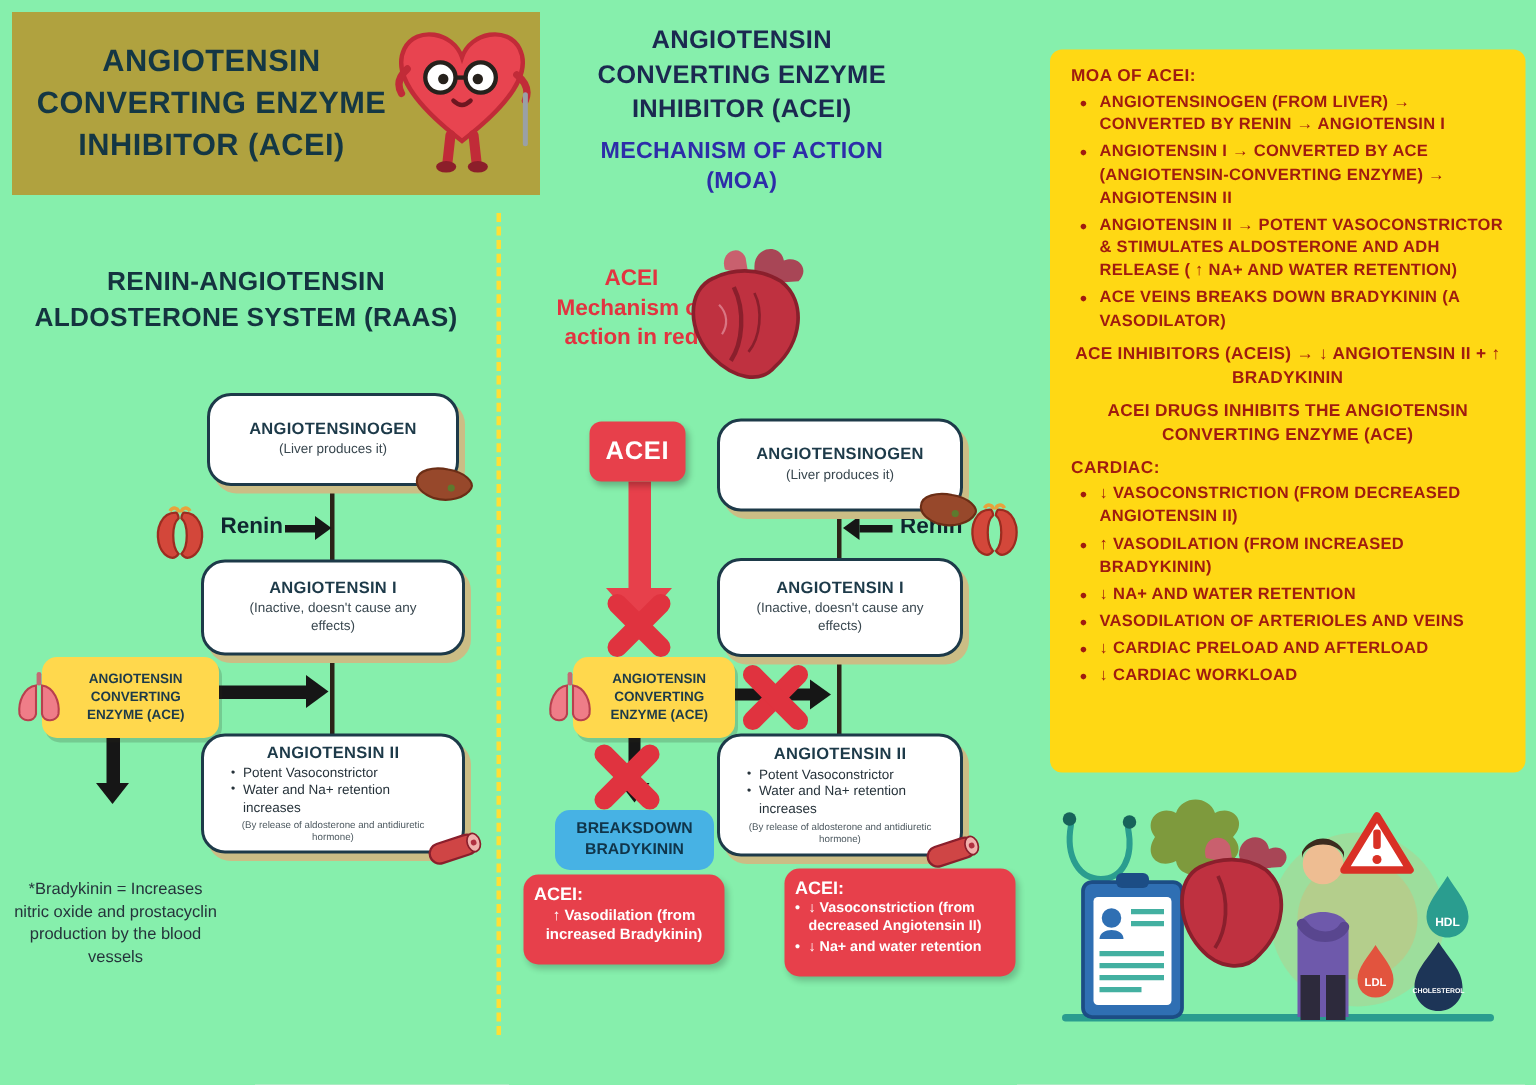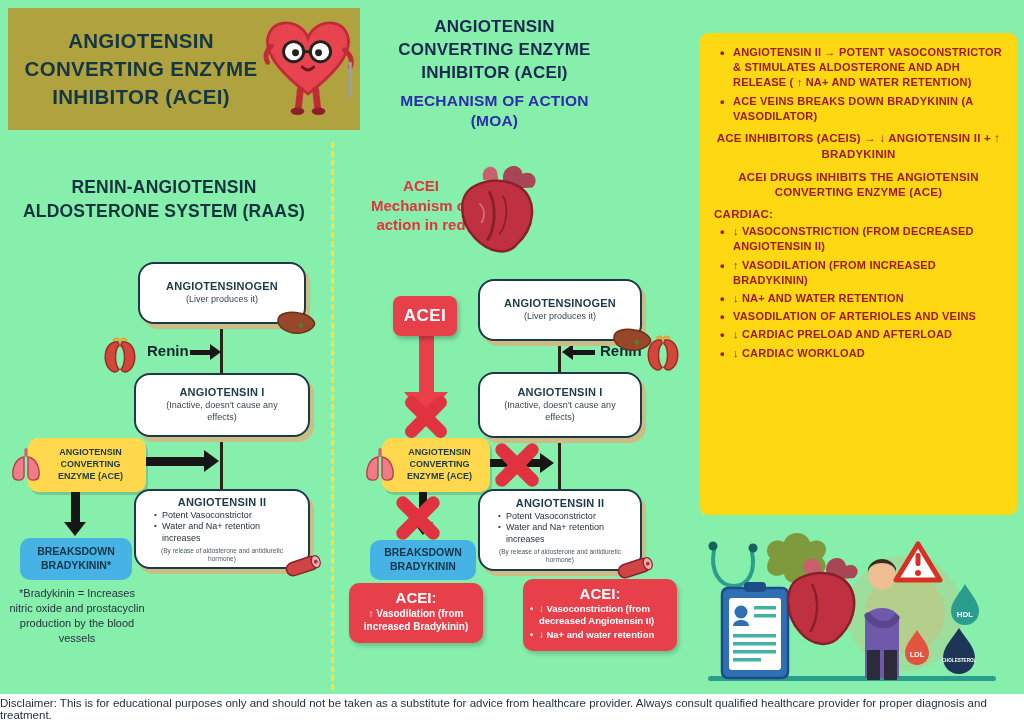--- a/index.html
+++ b/index.html
@@ -47,21 +47,21 @@
   .acei-chip { position:absolute; background:#e7404b; border-radius:8px; color:#fff; font-weight:bold; font-size:17px; display:flex; align-items:center; justify-content:center; z-index:5; box-shadow:2px 3px 4px rgba(0,0,0,.25); letter-spacing:.5px; }
 
   .red-bar { position:absolute; background:#e7404b; z-index:4; }
 
   .xmark { position:absolute; z-index:6; }
   .xmark::before, .xmark::after { content:""; position:absolute; left:50%; top:0; width:13px; height:100%; background:#e0333f; border-radius:7px; }
   .xmark::before { transform:translateX(-50%) rotate(45deg); }
   .xmark::after  { transform:translateX(-50%) rotate(-45deg); }
 
   .result-box { position:absolute; background:#e7404b; border-radius:10px; color:#fff; z-index:4; padding:6px 7px 5px; box-shadow:2px 3px 4px rgba(0,0,0,.2); }
-  .rb-title { text-align:center; font-weight:bold; font-size:15px; margin-bottom:1px; }
+  .rb-title { text-align:left; font-weight:bold; font-size:12px; margin-bottom:1px; }
   .rb-text { text-align:center; font-weight:bold; font-size:10px; line-height:1.3; }
   .rb-ul { list-style:none; }
   .rb-ul li { position:relative; padding-left:9px; font-weight:bold; font-size:9.5px; line-height:1.3; text-align:left; margin-bottom:1px; }
   .rb-ul li::before { content:"\2022"; position:absolute; left:0; }
 
   .panel { position:absolute; left:700px; top:33px; width:317px; height:482px; background:#ffd814; border-radius:8px; padding:12px 14px 8px; color:#a01b0f; z-index:2; }
   .panel-heading { font-weight:bold; font-size:11.5px; letter-spacing:.3px; margin-bottom:4px; }
   .panel-list { list-style:none; margin:0 0 6px 6px; }
   .panel-list li { position:relative; padding-left:13px; font-weight:bold; font-size:11px; line-height:1.38; margin-bottom:3px; letter-spacing:.2px; }
   .panel-list li::before { content:"\2022"; position:absolute; left:0; top:-1px; font-size:13px; }
@@ -148,41 +148,40 @@
     <div class="node-note">(By release of aldosterone and antidiuretic hormone)</div>
     <svg class="vessel-icon" viewBox="0 0 42 24">
       <g transform="rotate(-18 21 12)">
         <rect x="2" y="5" width="34" height="14" rx="7" fill="#cf4545" stroke="#8a1f2c" stroke-width="1.6"></rect>
         <ellipse cx="34" cy="12" rx="4.5" ry="6.5" fill="#f0b1ad" stroke="#8a1f2c" stroke-width="1.2"></ellipse>
         <circle cx="34" cy="12" r="2" fill="#b03040"></circle>
       </g>
     </svg>
   </div>
 
-  <div class="blue-box" style="left:20px;top:538px;width:112px;height:42px">BREAKSDOWN BRADYKININ*</div>
 
   <div class="footnote">*Bradykinin = Increases nitric oxide and prostacyclin production by the blood vessels</div>
 
   <div class="mid-titles">
     <div class="mid-title">ANGIOTENSIN CONVERTING ENZYME INHIBITOR (ACEI)</div>
     <div class="mid-subtitle">MECHANISM OF ACTION (MOA)</div>
   </div>
 
   <div class="red-note">ACEI Mechanism of action in red</div>
 
   <svg class="abs" style="left:446px;top:160px;width:108px;height:108px;z-index:2" viewBox="0 0 110 110">
     <path d="M38 20 C34 8 48 2 52 12 L54 24 Z" fill="#c9606e"></path>
     <path d="M58 18 C58 4 76 2 78 14 C88 10 96 20 88 28 L58 30 Z" fill="#a84656"></path>
     <path d="M30 26 C12 34 12 62 30 80 C44 94 62 98 72 86 C90 70 94 42 76 28 C60 18 42 20 30 26 Z" fill="#bf3140" stroke="#8a1f2c" stroke-width="2.5"></path>
     <path d="M44 32 C52 48 50 70 42 82" stroke="#8a1f2c" stroke-width="3" fill="none"></path>
     <path d="M58 36 C64 48 62 66 54 76" stroke="#8a1f2c" stroke-width="1.8" fill="none"></path>
     <path d="M34 44 C40 50 40 58 36 64" stroke="#d97683" stroke-width="1.5" fill="none"></path>
   </svg>
 
-  <div class="acei-chip" style="left:393px;top:296px;width:64px;height:40px">ACEI</div>
+  <div class="acei-chip" style="left:393px;top:281px;width:64px;height:40px">ACEI</div>
   <div class="red-bar" style="left:419px;top:321px;width:15px;height:74px"></div>
   <div class="tri" style="left:404px;top:392px;border-width:25px 22px 0 22px;border-color:#e7404b transparent transparent transparent;z-index:4"></div>
 
   <div class="vline" style="left:558px;top:338px;height:204px"></div>
 
   <div class="node" style="left:478px;top:279px;width:164px;height:62px">
     <div class="node-title">ANGIOTENSINOGEN</div>
     <div class="node-sub">(Liver produces it)</div>
     <svg class="liver-icon" viewBox="0 0 44 30">
       <path d="M2 12 C2 4 14 2 24 4 C36 6 42 13 40 17 C36 24 24 27 14 24 C6 21 2 17 2 12 Z" fill="#97482b" stroke="#6b2e16" stroke-width="1.5"></path>
@@ -249,21 +248,24 @@
 
   <div class="result-box" style="left:523px;top:579px;width:154px;height:72px">
     <div class="rb-title">ACEI:</div>
     <ul class="rb-ul">
       <li>↓ Vasoconstriction (from decreased Angiotensin II)</li>
       <li>↓ Na+ and water retention</li>
     </ul>
   </div>
 
   <div class="panel">
+    <div class="panel-heading">MOA OF ACEI:</div>
     <ul class="panel-list">
+      <li>ANGIOTENSINOGEN (FROM LIVER) → CONVERTED BY RENIN → ANGIOTENSIN I</li>
+      <li>ANGIOTENSIN I → CONVERTED BY ACE (ANGIOTENSIN-CONVERTING ENZYME) → ANGIOTENSIN II</li>
       <li>ANGIOTENSIN II → POTENT VASOCONSTRICTOR &amp; STIMULATES ALDOSTERONE AND ADH RELEASE ( ↑ NA+ AND WATER RETENTION)</li>
       <li>ACE VEINS BREAKS DOWN BRADYKININ (A VASODILATOR)</li>
     </ul>
     <div class="panel-center">ACE INHIBITORS (ACEIS) → ↓ ANGIOTENSIN II + ↑ BRADYKININ</div>
     <div class="panel-center">ACEI DRUGS INHIBITS THE ANGIOTENSIN CONVERTING ENZYME (ACE)</div>
     <div class="panel-heading">CARDIAC:</div>
     <ul class="panel-list">
       <li>↓ VASOCONSTRICTION (FROM DECREASED ANGIOTENSIN II)</li>
       <li>↑ VASODILATION (FROM INCREASED BRADYKININ)</li>
       <li>↓ NA+ AND WATER RETENTION</li>
@@ -329,17 +331,14 @@
     <g>
       <path d="M217 102 C212 110 205 117 205 125 C205 132 210 137 217 137 C224 137 229 132 229 125 C229 117 222 110 217 102 Z" fill="#e2543e"></path>
       <text x="217" y="129" text-anchor="middle" font-size="7.5" font-weight="bold" fill="#ffffff">LDL</text>
     </g>
     <g>
       <path d="M259 100 C252 111 243 119 243 130 C243 139 250 146 259 146 C268 146 275 139 275 130 C275 119 266 111 259 100 Z" fill="#1d3557"></path>
       <text x="259" y="134" text-anchor="middle" font-size="4.6" font-weight="bold" fill="#ffffff">CHOLESTEROL</text>
     </g>
   </svg>
 
-  <div class="disclaimer-bar">
-    <span>Disclaimer: This is for educational purposes only and should not be taken as a substitute for advice from healthcare provider. Always consult qualified healthcare provider for proper diagnosis and treatment.</span>
-  </div>
 
 </div>
 
 </body></html>

